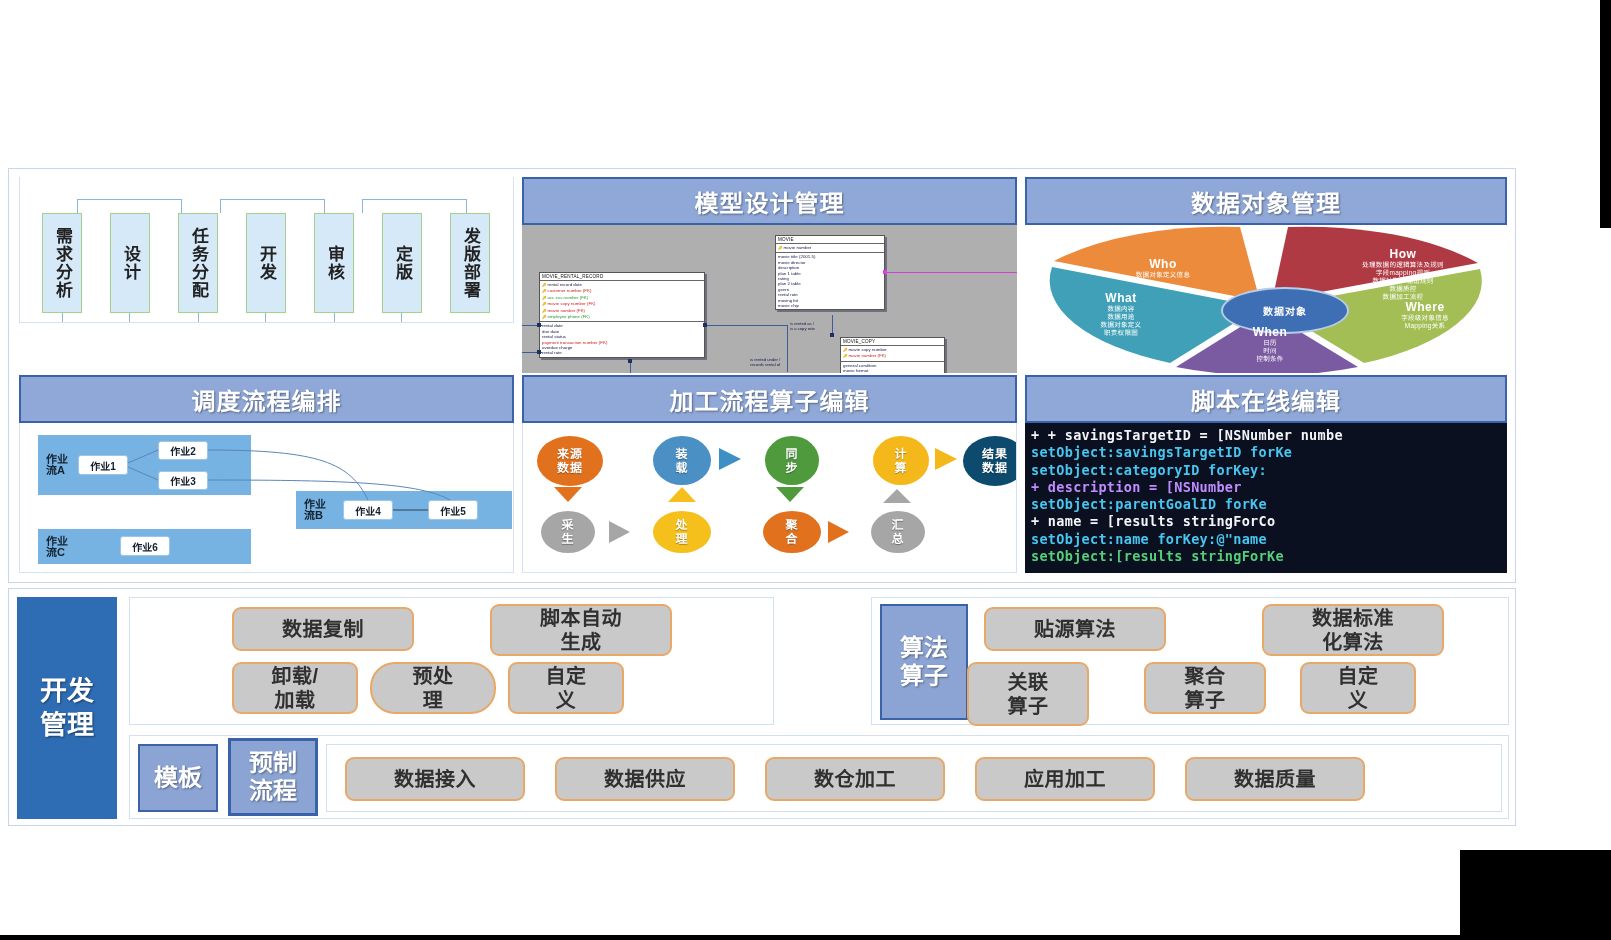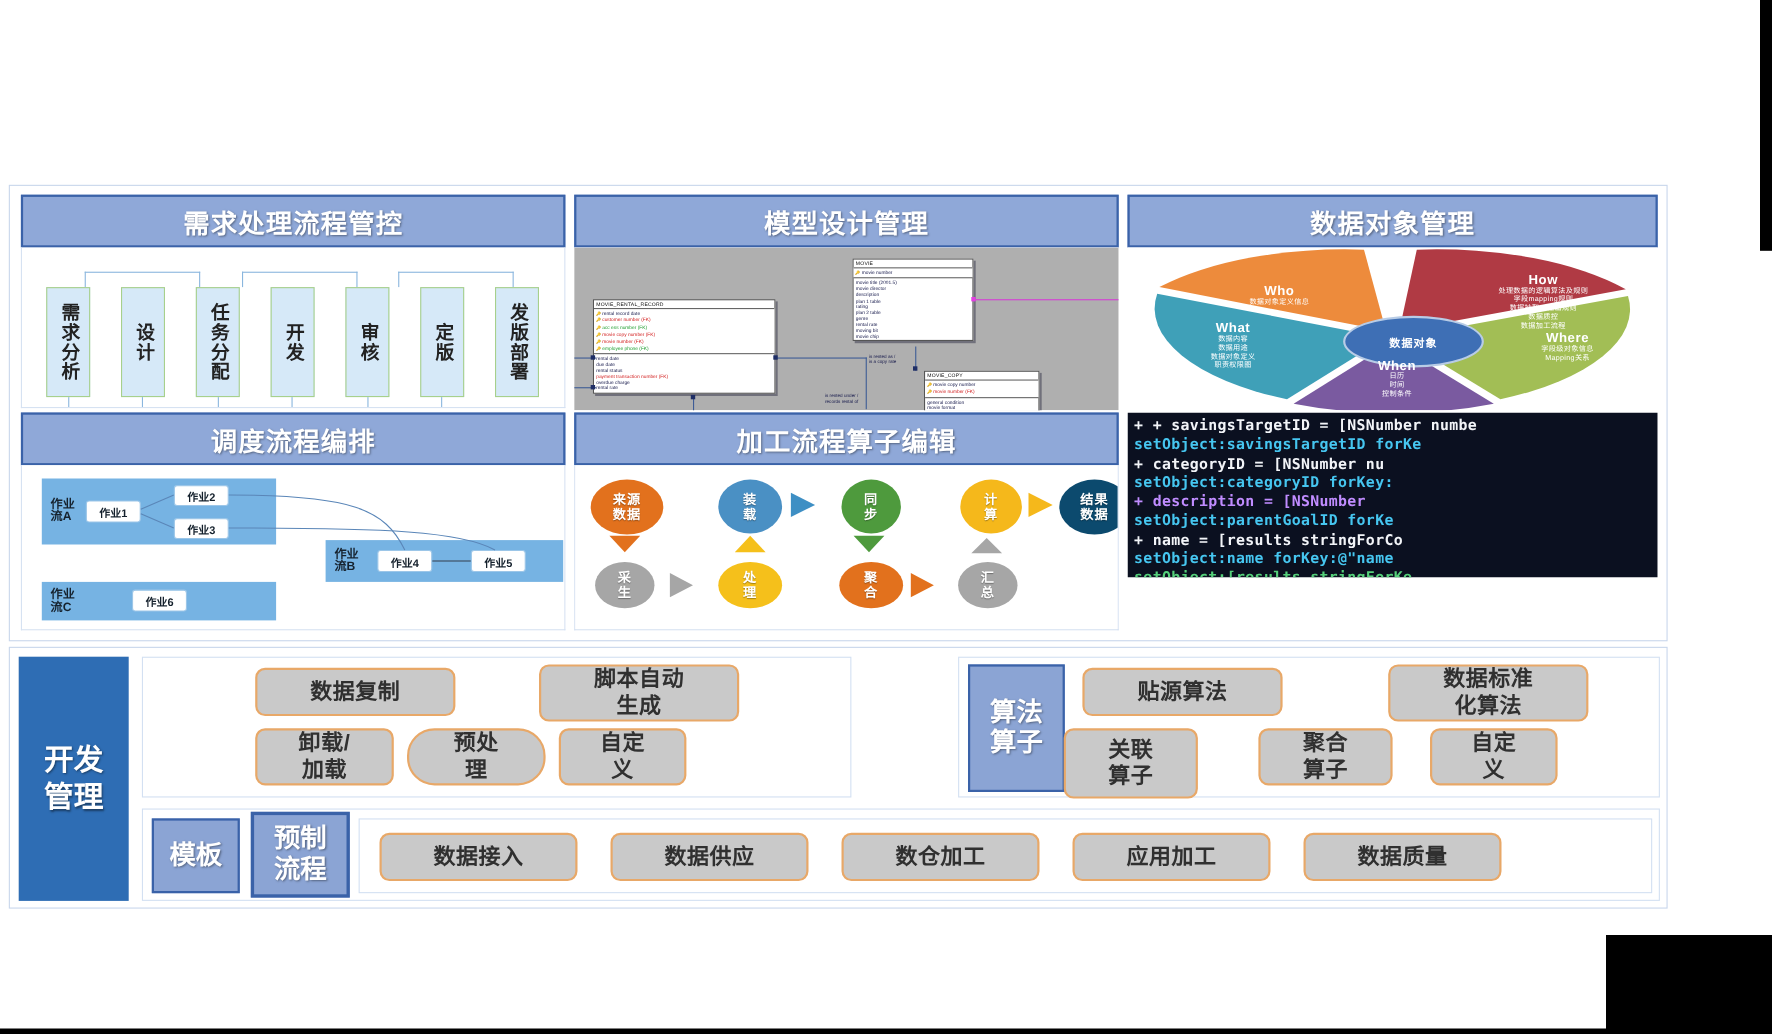--- a/index.html
+++ b/index.html
@@ -174,23 +174,20 @@
 
   <div class="edge-right-top"></div>
   <div class="edge-right-bot"></div>
   <div class="edge-bottom"></div>
 
 
   <div class="upper-frame">
     <div class="panel-grid">
 
       <div class="panel" style="left:10px; top:8px; width:495px; height:196px;">
-        <div class="panel-title" style="width:495px;">
-          <span>需求处理流程管控</span>
-        </div>
         <div class="panel-body" style="width:495px; height:146px; border:1px solid #D6E2F2; border-top:none;">
           <div class="reqflow">
 
             <div class="req-link" style="left:57px;  top:22px; width:105px;"></div>
             <div class="req-link" style="left:200px; top:22px; width:105px;"></div>
             <div class="req-link" style="left:342px; top:22px; width:105px;"></div>
 
             <div class="req-box" style="left:22px;  top:36px;">
                 <em>需求分析</em>
               </div>
@@ -455,25 +452,27 @@
 
             <div class="op-arrow ar-r" style="left:196px; top:25px; border-left:22px solid #3E8FC4;"></div>
             <div class="op-arrow ar-r" style="left:412px; top:25px; border-left:22px solid #F5B81B;"></div>
             <div class="op-arrow ar-r" style="left:86px;  top:98px; border-left:21px solid #A6A6A6;"></div>
             <div class="op-arrow ar-r" style="left:305px; top:98px; border-left:21px solid #E2711D;"></div>
           </div>
         </div>
       </div>
 
       <div class="panel" style="left:1016px; top:206px; width:482px; height:200px;">
+        <div class="panel-title" style="width:482px;">
+          <span>脚本在线编辑</span>
+        </div>
         <div class="panel-body" style="width:482px; height:150px;">
           <div class="code-pane">
             <div class="code-line"><span class="c-plus">+ </span><span class="c-w">+ savingsTargetID  =  [NSNumber numbe</span></div>
             <div class="code-line c-c"><span>setObject:savingsTargetID forKe</span></div>
-            <div class="code-line c-w"><span>+ categoryID  =  [NSNumber nu</span></div>
             <div class="code-line c-c"><span>setObject:categoryID forKey:</span></div>
             <div class="code-line c-p"><span>+ description  =  [NSNumber</span></div>
             <div class="code-line c-c"><span>setObject:parentGoalID forKe</span></div>
             <div class="code-line c-w"><span>+ name  =  [results stringForCo</span></div>
             <div class="code-line c-c"><span>setObject:name forKey:@"name</span></div>
             <div class="code-line c-g"><span>setObject:[results stringForKe</span></div>
 
           </div>
         </div>
       </div>

